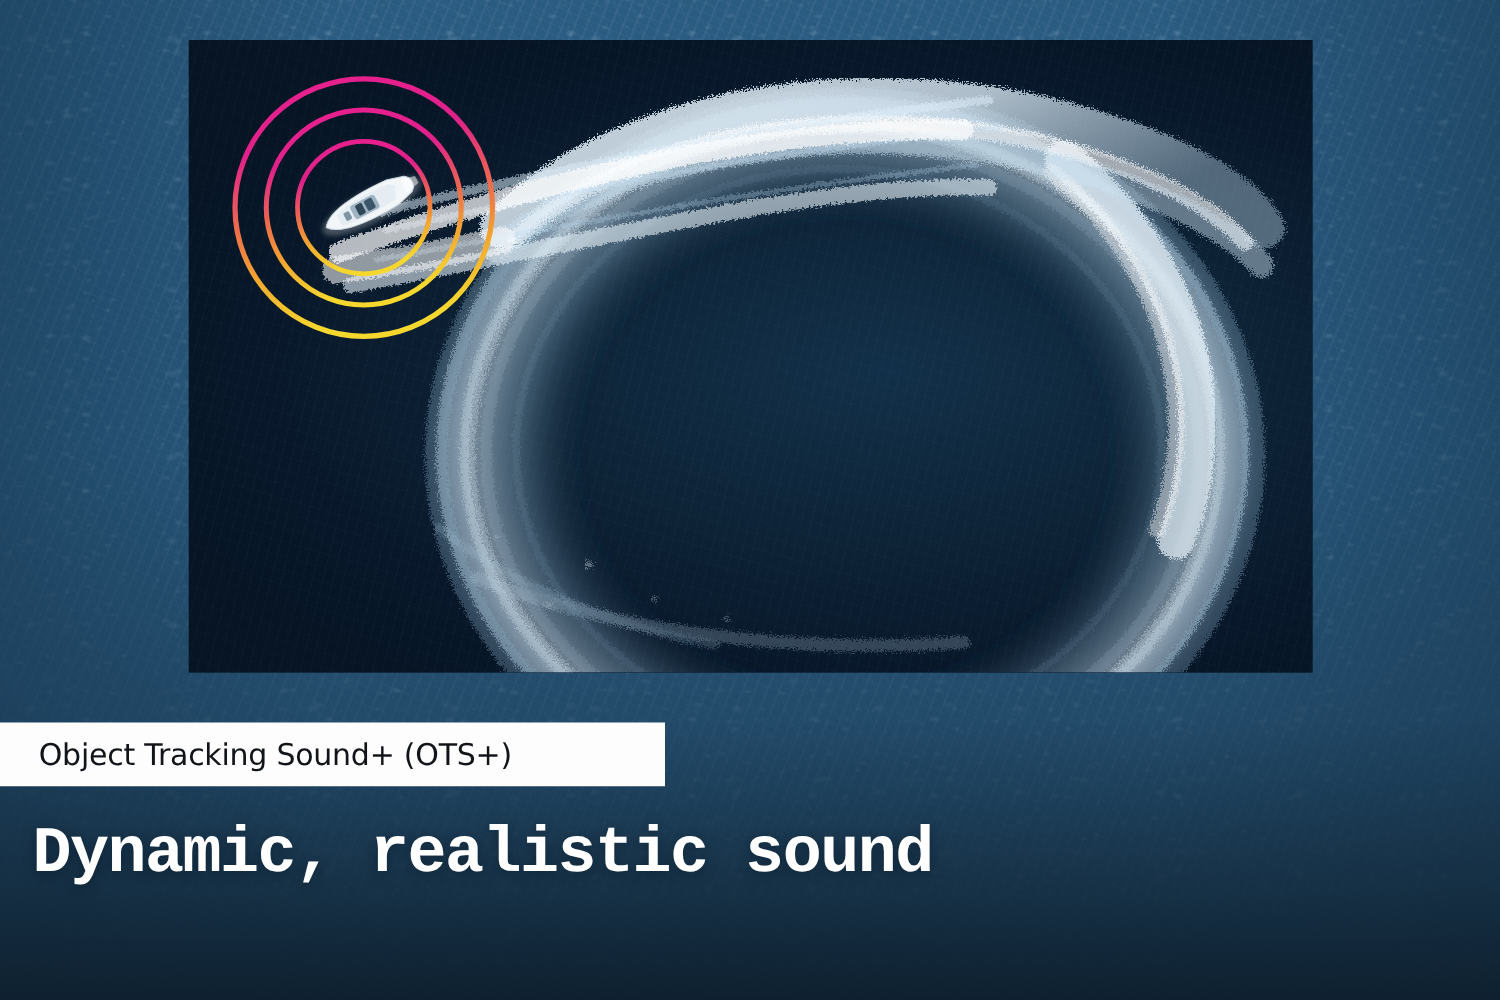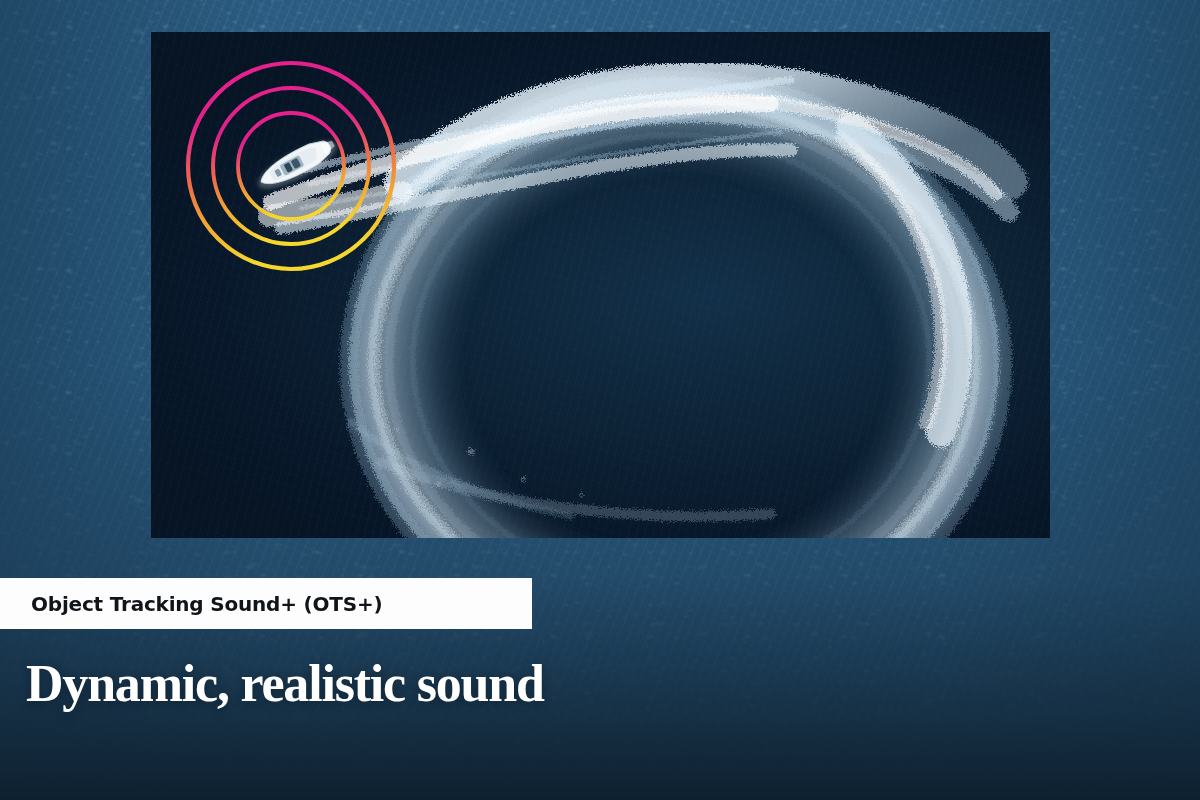--- a/index.html
+++ b/index.html
@@ -93,29 +93,29 @@
   .photo svg{position:absolute;inset:0;width:899px;height:506px;display:block;}
 
   
   .badge{
     position:absolute;left:0;top:578px;height:51px;width:532px;
     background:#fdfdfd;display:flex;align-items:center;
   }
   .badge-text{
     margin-left:31px;
     font-family:"DejaVu Sans",sans-serif;
-    font-size:20px;font-weight:700;color:#111418;
+    font-size:24px;font-weight:400;color:#111418;
     letter-spacing:-.2px;white-space:nowrap;
   }
 
   
   .headline{
     position:absolute;left:26px;top:654px;width:1000px;
     color:#ffffff;
-    font-family:Liberation Serif, serif;
+    font-family:Liberation Mono, monospace;
     font-weight:700;font-size:52px;line-height:59px;
     letter-spacing:-1.2px;
     text-shadow:0 2px 10px rgba(4,16,28,.42);
   }
   .headline .l{display:block;white-space:nowrap;}
 </style>
 </head>
 <body>
 
 <div class="stage">

